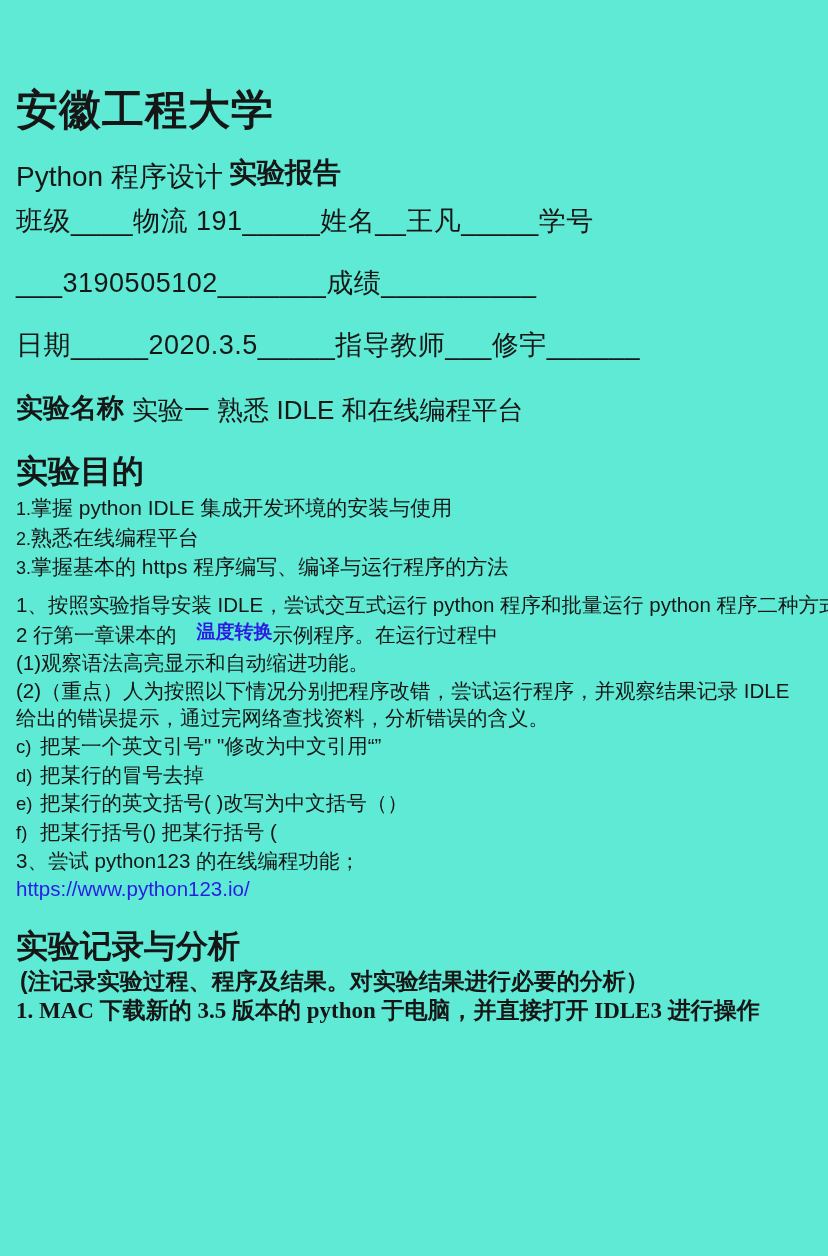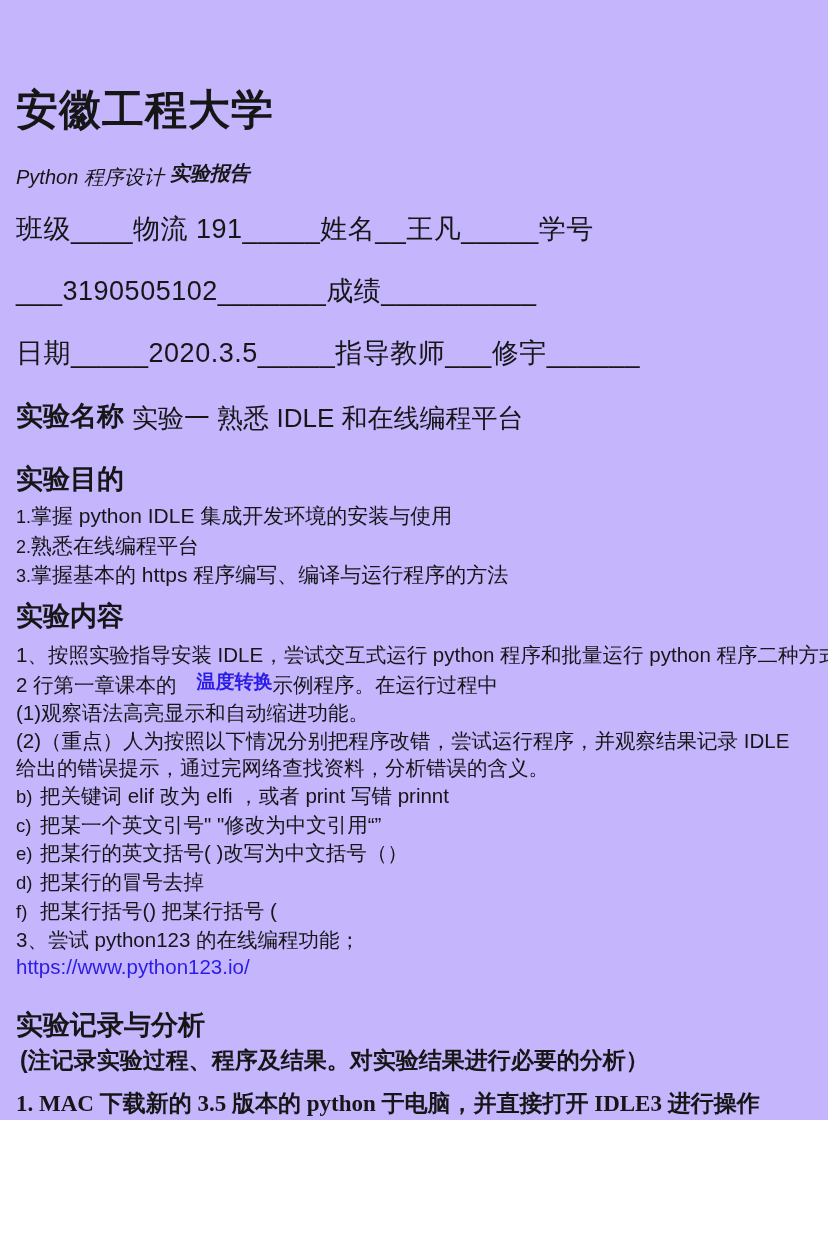--- a/index.html
+++ b/index.html
@@ -1,40 +1,39 @@
 <!DOCTYPE html>
 <html><head>
 <meta charset="utf-8">
 <style>
   html, body { margin: 0; padding: 0; background: #ffffff; }
   .page {
     position: relative;
     width: 828px;
-    height: 1120px;
-    background: #c4b5fd;
+    height: 1256px;
+    background: #5eead4;
     color: #161616;
     font-family: "Liberation Sans", "DejaVu Sans", sans-serif;
     box-sizing: border-box;
     padding: 86px 18px 0 16px;
     overflow: hidden;
   }
   .line { white-space: nowrap; }
 
   .doc-title {
     font-size: 42px;
     font-weight: 700;
     line-height: 48px;
     margin: 0 0 20px 0;
     letter-spacing: 1px;
   }
   .subtitle {
-    font-size: 20px;
+    font-size: 28px;
     line-height: 38px;
-    margin-bottom: 16px;
-    font-style: italic;
+    margin-bottom: 8px;
   }
   .subtitle .report-type {
     font-weight: 700;
     vertical-align: 4px;
     margin-left: 6px;
   }
   .info-line {
     font-size: 27px;
     line-height: 34px;
     margin-bottom: 28px;
@@ -45,21 +44,21 @@
     line-height: 36px;
     margin-top: 0;
   }
   .exp-name-label {
     font-size: 27px;
     font-weight: 700;
     vertical-align: 2px;
     margin-right: 8px;
   }
   .section-heading {
-    font-size: 27px;
+    font-size: 32px;
     font-weight: 700;
     line-height: 34px;
     margin-top: 26px;
   }
   .purpose-list { margin-top: 6px; }
   .purpose-item {
     font-size: 21px;
     line-height: 27.5px;
   }
   .purpose-item .num { font-size: 18px; }
@@ -94,21 +93,21 @@
     font-weight: 700;
     line-height: 30px;
     margin-top: 2px;
     padding-left: 4px;
   }
   .record-step {
     font-family: "Liberation Serif", "DejaVu Serif", serif;
     font-size: 23px;
     font-weight: 700;
     line-height: 30px;
-    margin-top: 14px;
+    margin-top: 0;
   }
 </style>
 </head>
 <body>
 
 <div class="page">
 
   <h1 class="doc-title line">安徽工程大学</h1>
 
   <div class="subtitle line">
@@ -124,35 +123,33 @@
   </div>
 
   <div class="section-heading line">实验目的</div>
 
   <div class="purpose-list">
     <div class="purpose-item line"><span class="num">1.</span><span>掌握 python IDLE  集成开发环境的安装与使用</span></div>
     <div class="purpose-item line"><span class="num">2.</span><span>熟悉在线编程平台</span></div>
     <div class="purpose-item line"><span class="num">3.</span><span>掌握基本的 https  程序编写、编译与运行程序的方法</span></div>
   </div>
 
-  <div class="section-heading content-heading line">实验内容</div>
 
   <div class="content-body">
     <div class="line">1、按照实验指导安装 IDLE，尝试交互式运行 python 程序和批量运行 python 程序二种方式。</div>
     <div class="line">
       <span>2 行第一章课本的</span><a class="inline-link">温度转换</a><span>示例程序。在运行过程中</span>
     </div>
     <div class="line">(1)观察语法高亮显示和自动缩进功能。</div>
     <div class="line">(2)（重点）人为按照以下情况分别把程序改错，尝试运行程序，并观察结果记录 IDLE</div>
     <div class="line">给出的错误提示，通过完网络查找资料，分析错误的含义。</div>
 
-    <div class="line"><span class="marker">b)</span><span>把关键词 elif 改为 elfi ，或者 print 写错 prinnt</span></div>
     <div class="line"><span class="marker">c)</span><span>把某一个英文引号" "修改为中文引用“”</span></div>
+    <div class="line"><span class="marker">d)</span><span>把某行的冒号去掉</span></div>
     <div class="line"><span class="marker">e)</span><span>把某行的英文括号( )改写为中文括号（）</span></div>
-    <div class="line"><span class="marker">d)</span><span>把某行的冒号去掉</span></div>
     <div class="line"><span class="marker">f)</span><span>把某行括号() 把某行括号 (</span></div>
 
     <div class="line">3、尝试 python123 的在线编程功能；</div>
     <div class="line"><a class="url-link">https://www.python123.io/</a></div>
   </div>
 
   <div class="section-heading record-heading line">实验记录与分析</div>
   <div class="record-note line">(注记录实验过程、程序及结果。对实验结果进行必要的分析）</div>
   <div class="record-step line">1. MAC 下载新的 3.5 版本的 python 于电脑，并直接打开 IDLE3 进行操作</div>
 

